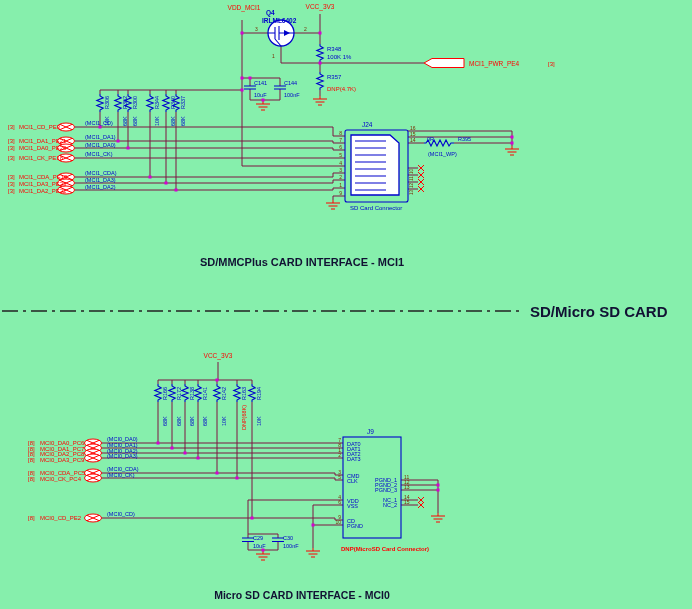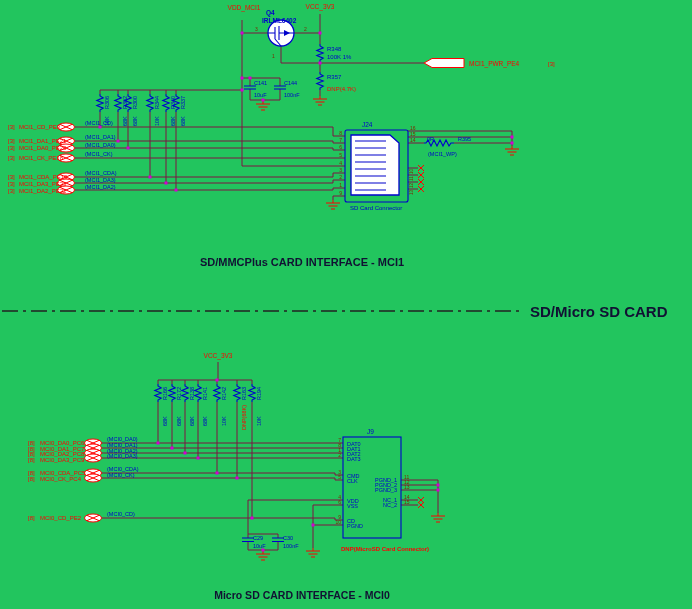--- a/index.html
+++ b/index.html
@@ -1,16 +1,16 @@
 <!DOCTYPE html>
 <html><head>
 <meta charset="utf-8">
 <style>
   html,body{margin:0;padding:0;background:#ffffff;}
-  #page{position:relative;width:692px;height:609px;background:#22c55e;overflow:hidden;}
+  #page{position:relative;width:692px;height:609px;background:#86efac;overflow:hidden;}
   svg{position:absolute;left:0;top:0;}
   text{font-family:"Liberation Sans",sans-serif;}
   .red{fill:#FF0000;}
   .blue{fill:#0000CC;}
   .pin{fill:#7B2D00;font-size:5px;}
   .s45{font-size:4.5px;}
   .s55{font-size:5.5px;}
   .s6{font-size:6px;}
   .s65{font-size:6.5px;}
   .mid{text-anchor:middle;}

